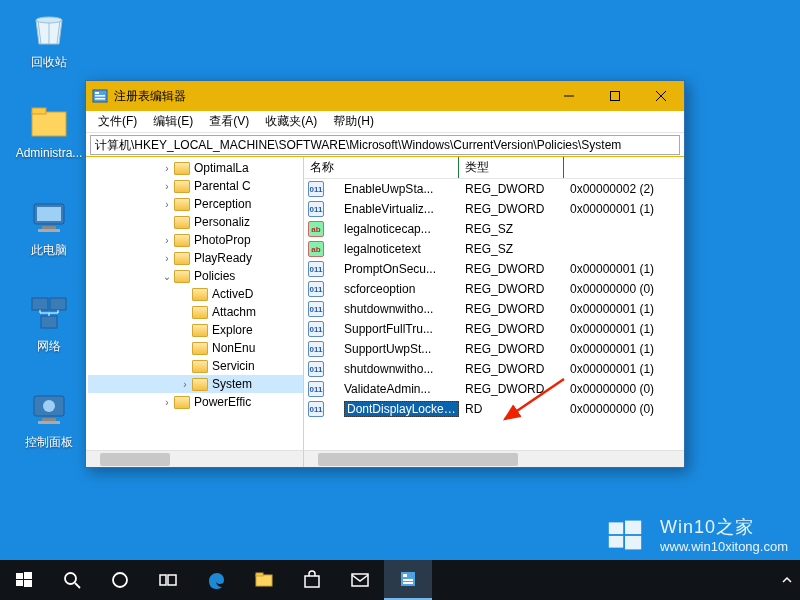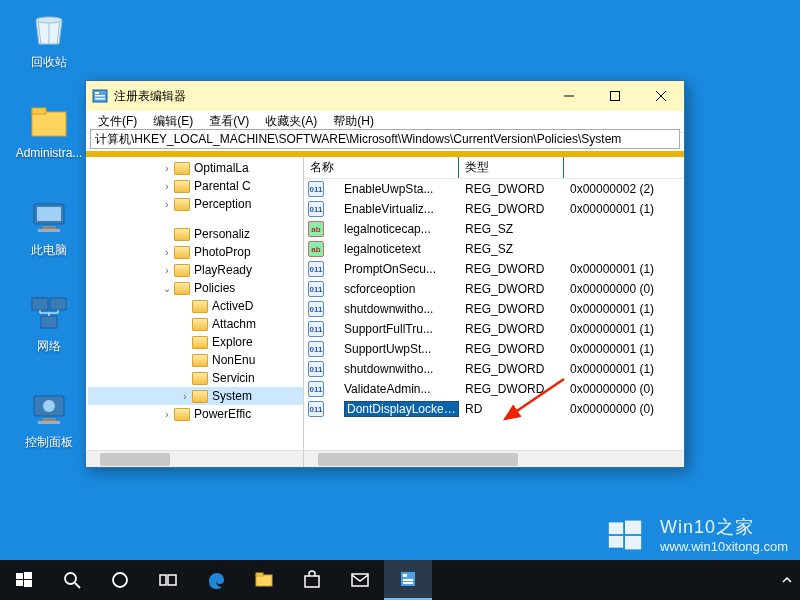--- a/index.html
+++ b/index.html
@@ -12,28 +12,28 @@
 
 
 .taskbar { position: absolute; bottom: 0; left: 0; right: 0; height: 40px; background: #101318; display: flex; align-items: center; }
 .tb-btn { width: 48px; height: 40px; display: flex; align-items: center; justify-content: center; cursor: pointer; }
 .tb-btn.active { background: #2b3a4a; border-bottom: 2px solid #76b9ed; }
 .tb-btn svg { width: 20px; height: 20px; }
 .tb-tray { margin-left: auto; display: flex; align-items: center; color: #fff; font-size: 11px; padding-right: 8px; gap: 12px; }
 
 
 .win { position: absolute; background: #fff; border: 1px solid #2b6faf; box-shadow: 4px 4px 14px rgba(0,0,0,.35); display: flex; flex-direction: column; }
-.titlebar { height: 30px; display: flex; align-items: center; padding-left: 6px; background: #fef9c3; }
+.titlebar { height: 30px; display: flex; align-items: center; padding-left: 6px; background: #eab308; }
 .titlebar .ticon { width: 16px; height: 16px; margin-right: 6px; }
 .titlebar .ttxt { font-size: 12px; flex: 1; }
 .win-ctl { width: 46px; height: 30px; display: flex; align-items: center; justify-content: center; cursor: pointer; }
 
 .menubar { height: 22px; display: flex; align-items: center; padding: 0 4px; font-size: 12px; border-bottom: 1px solid #e5e5e5; }
 .menubar span { padding: 2px 8px; cursor: pointer; }
-.addrbar { height: 24px; display: flex; align-items: flex-end; padding: 2px 4px; border-bottom: 6px solid #eab308; }
+.addrbar { height: 24px; display: flex; align-items: flex-start; padding: 2px 4px; border-bottom: 1px solid #eab308; }
 .addrbar input { width: 100%; font-size: 12px; border: 1px solid #aaa; padding: 2px 4px; background: #fff; }
 
 .panes { flex: 1; display: flex; overflow: hidden; min-height: 0; }
 .tree { width: 218px; overflow: auto; border-right: 1px solid #d0d0d0; font-size: 12px; background: #fff; padding: 2px 0 2px 2px; }
 .tree-row { display: flex; align-items: center; height: 18px; white-space: nowrap; cursor: pointer; padding-right: 4px; }
 .tree-row.sel { background: #cce8ff; }
 .tw { width: 14px; text-align: center; color: #666; font-size: 10px; display: inline-block; flex: none; }
 .fld { width: 16px; height: 13px; background: linear-gradient(#ffe9a6,#f5c043); border: 1px solid #d6a72e; border-radius: 1px; margin-right: 4px; flex: none; }
 .tree .txt { overflow: hidden; text-overflow: ellipsis; }
 
@@ -167,21 +167,21 @@
         <div class="tree-row" style="padding-left: 72px;">
           <span class="tw">›</span>
           <span class="fld"></span>
           <span class="txt">Parental C</span>
         </div>
         <div class="tree-row" style="padding-left: 72px;">
           <span class="tw">›</span>
           <span class="fld"></span>
           <span class="txt">Perception</span>
         </div>
-        <div class="tree-row" style="padding-left: 72px; margin-top: 12px;">
+        <div class="tree-row" style="padding-left: 72px;">
           <span class="tw"></span>
           <span class="fld"></span>
           <span class="txt">Personaliz</span>
         </div>
         <div class="tree-row" style="padding-left: 72px;">
           <span class="tw">›</span>
           <span class="fld"></span>
           <span class="txt">PhotoProp</span>
         </div>
         <div class="tree-row" style="padding-left: 72px;">

